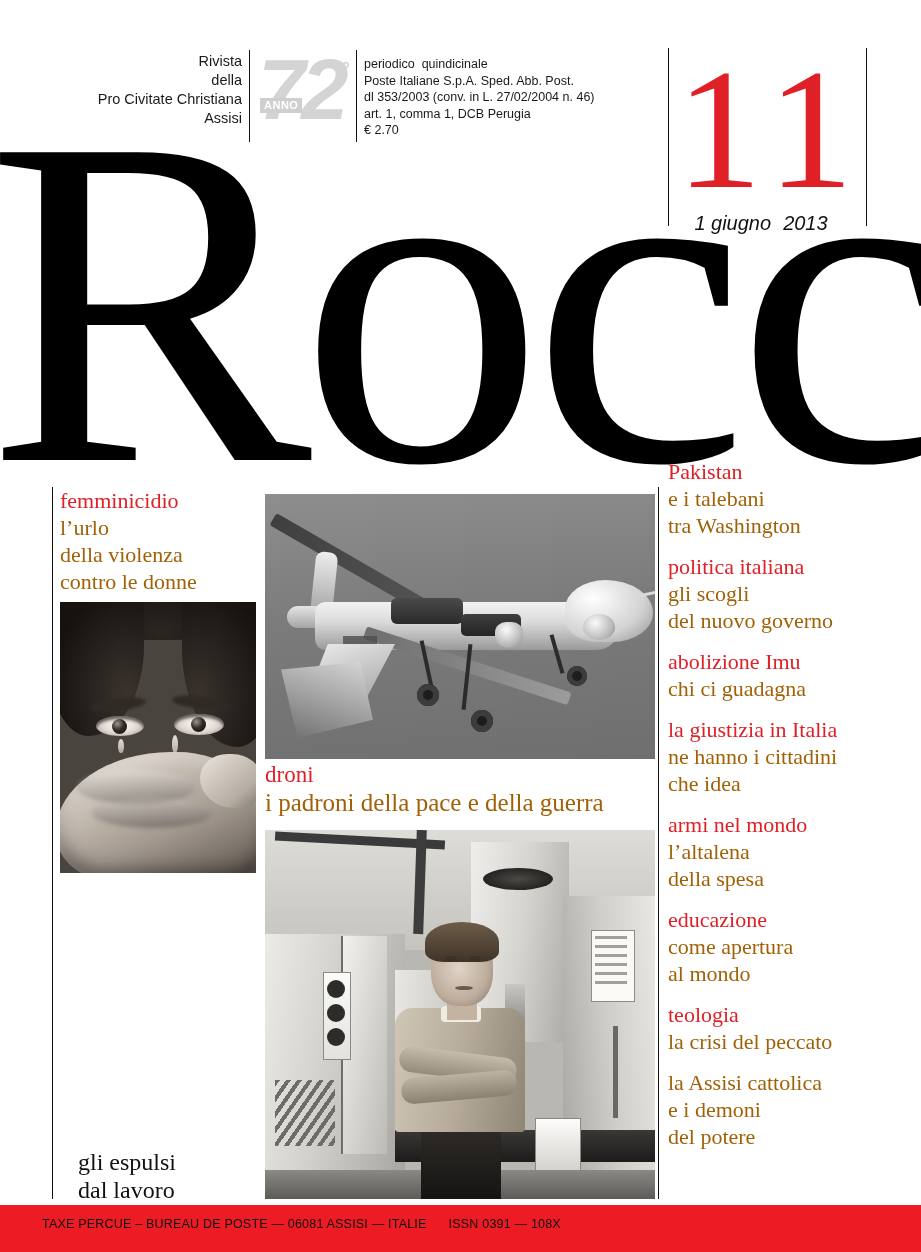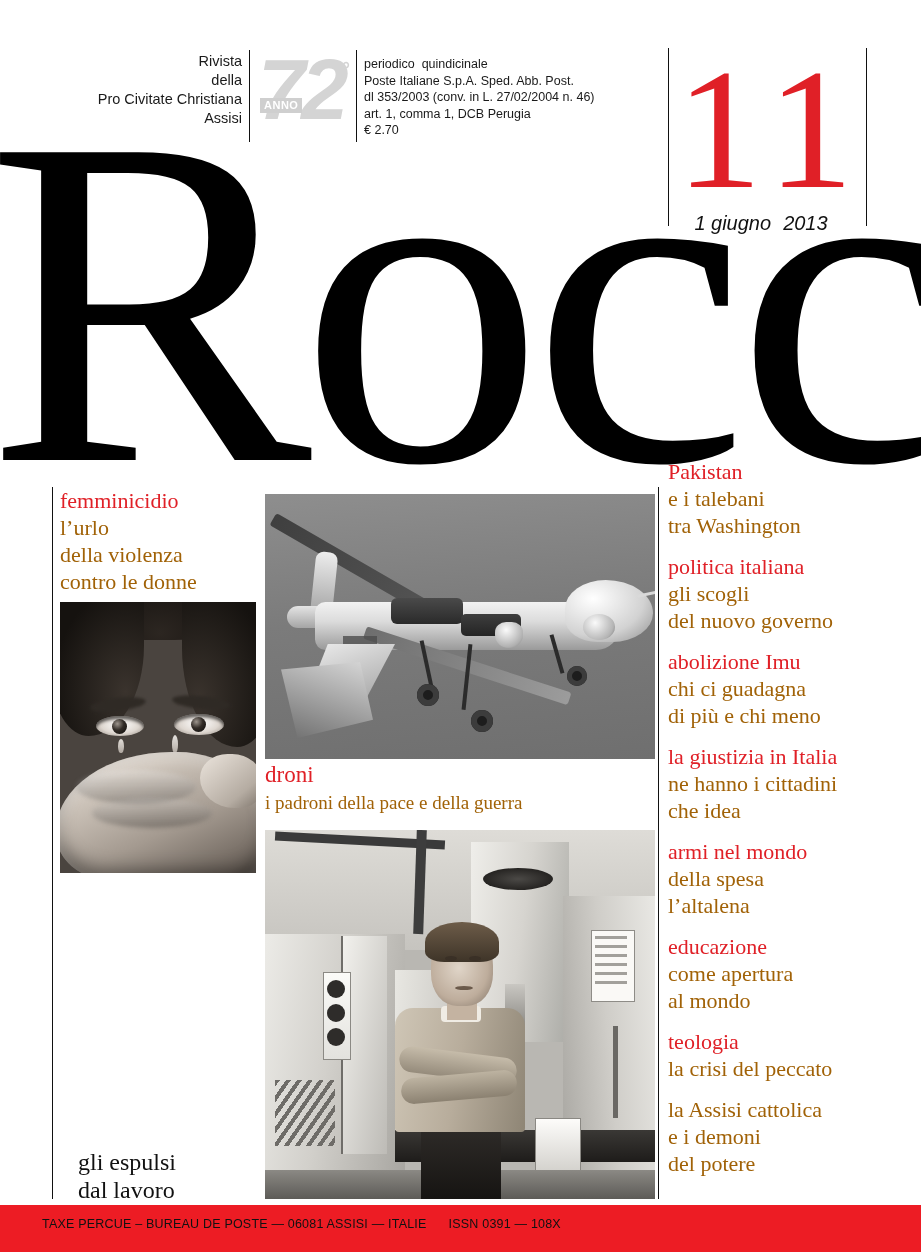--- a/index.html
+++ b/index.html
@@ -182,21 +182,21 @@
     width: 390px; height: 265px;
     background: #787878;
     overflow: hidden;
   }
   #caption-drone {
     position: absolute;
     left: 265px; top: 762px;
     width: 392px;
   }
   #caption-drone .kicker { font-size: 23px; line-height: 26px; }
-  #caption-drone .deck   { font-size: 19px; line-height: 29px; }
+  #caption-drone .deck   { font-size: 25px; line-height: 29px; }
   #photo-factory {
     position: absolute;
     left: 265px; top: 830px;
     width: 390px; height: 369px;
     background: #8a8a8a;
     overflow: hidden;
   }
 
   
   #col-right {
@@ -538,33 +538,32 @@
 
   <div class="headline">
     <div class="kicker">politica italiana</div>
     <div class="deck">gli scogli</div>
     <div class="deck">del nuovo governo</div>
   </div>
 
   <div class="headline">
     <div class="kicker">abolizione Imu</div>
     <div class="deck">chi ci guadagna</div>
-    <div class="deck">di più e chi meno</div>
   </div>
 
   <div class="headline">
     <div class="kicker">la giustizia in Italia</div>
     <div class="deck">ne hanno i cittadini</div>
     <div class="deck">che idea</div>
   </div>
 
   <div class="headline">
     <div class="kicker">armi nel mondo</div>
+    <div class="deck">l’altalena</div>
     <div class="deck">della spesa</div>
-    <div class="deck">l’altalena</div>
   </div>
 
   <div class="headline">
     <div class="kicker">educazione</div>
     <div class="deck">come apertura</div>
     <div class="deck">al mondo</div>
   </div>
 
   <div class="headline">
     <div class="kicker">teologia</div>

